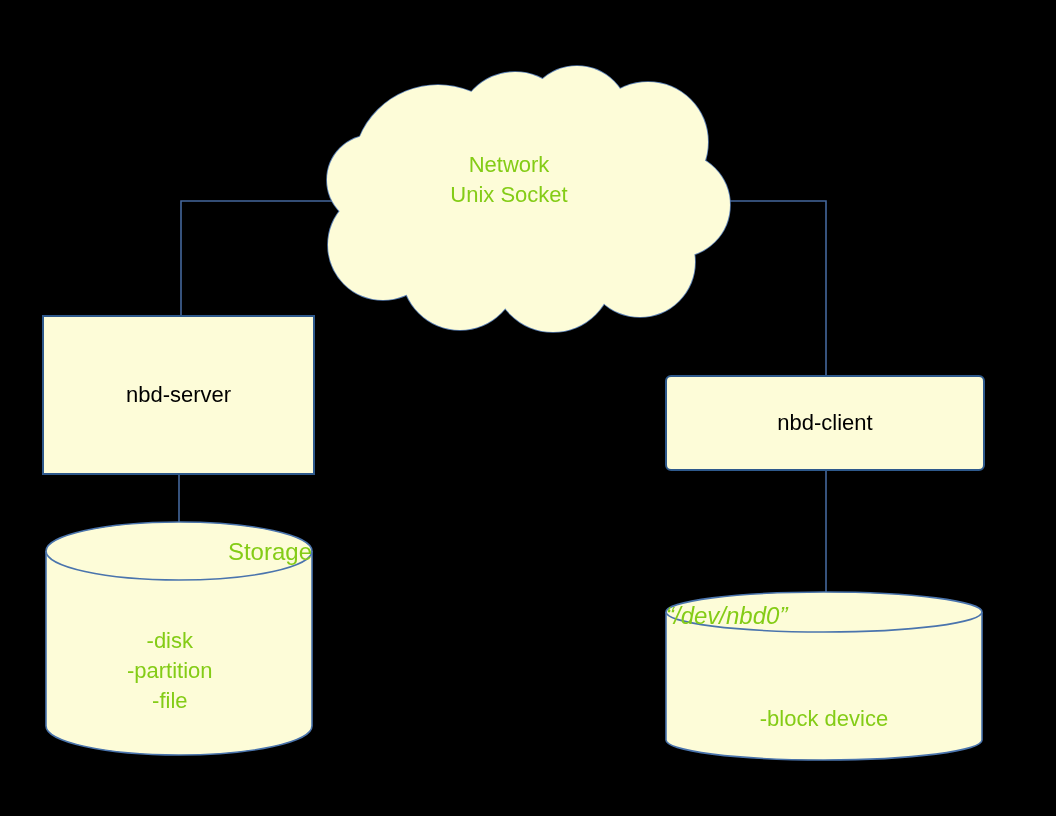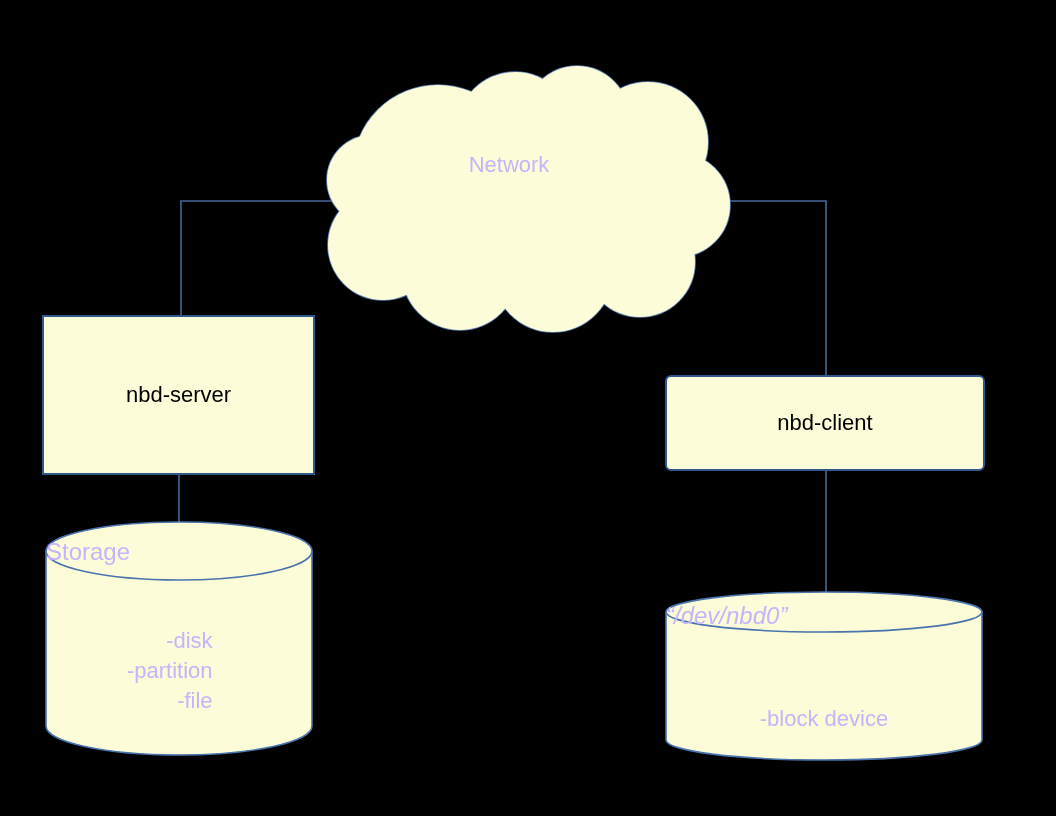--- a/index.html
+++ b/index.html
@@ -7,45 +7,45 @@
     position: relative;
     width: 1056px;
     height: 816px;
     background: #000000;
     font-family: "Liberation Sans", "DejaVu Sans", sans-serif;
     color: #000000;
     overflow: hidden;
   }
   .stage svg { position: absolute; left: 0; top: 0; z-index: 0; }
 
-  .label { position: absolute; z-index: 2; color: #c4b5fd; }
+  .label { position: absolute; z-index: 2; color: #84cc16; }
 
   .cloud-label {
     left: 329px; top: 150px; width: 360px;
     text-align: center; font-size: 22px; line-height: 30px;
   }
 
   .node-box {
     position: absolute; z-index: 1;
     background: #fdfcd8;
     border: 2px solid #2e598c;
     box-sizing: border-box;
     display: flex; align-items: center; justify-content: center;
     font-size: 22px;
   }
   .server-box { left: 42px; top: 315px; width: 273px; height: 160px; }
   .client-box { left: 665px; top: 375px; width: 320px; height: 96px; border-radius: 6px; }
 
   .storage-title {
     left: 46px; top: 538px; width: 266px;
-    text-align: left; font-size: 24px;
+    text-align: right; font-size: 24px;
   }
   .storage-items {
     left: 127px; top: 626px;
-    font-size: 22px; line-height: 30px; text-align: right;
+    font-size: 22px; line-height: 30px; text-align: center;
   }
   .device-title {
     left: 666px; top: 602px; width: 316px;
     text-align: left; font-size: 24px; font-style: italic;
   }
   .device-item {
     left: 666px; top: 706px; width: 316px;
     text-align: center; font-size: 22px;
   }
 </style>
@@ -94,20 +94,21 @@
     </g>
 
     <g>
       <path d="M 666 612 L 666 740 A 158 20 0 0 0 982 740 L 982 612" fill="#fdfcd8" stroke="#4a74ad" stroke-width="1.6"></path>
       <ellipse cx="824" cy="612" rx="158" ry="20" fill="#fdfcd8" stroke="#4a74ad" stroke-width="1.6"></ellipse>
     </g>
   </svg>
 
   <div class="label cloud-label">
     <div>Network</div>
+    <div>Unix Socket</div>
   </div>
 
   <div class="node-box server-box">
     <span>nbd-server</span>
   </div>
 
   <div class="node-box client-box">
     <span>nbd-client</span>
   </div>
 

